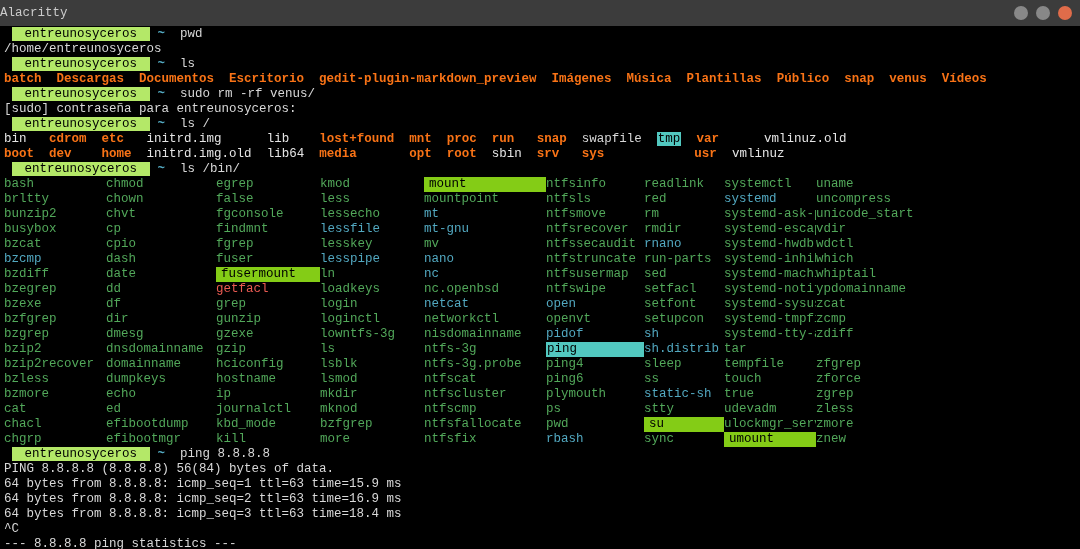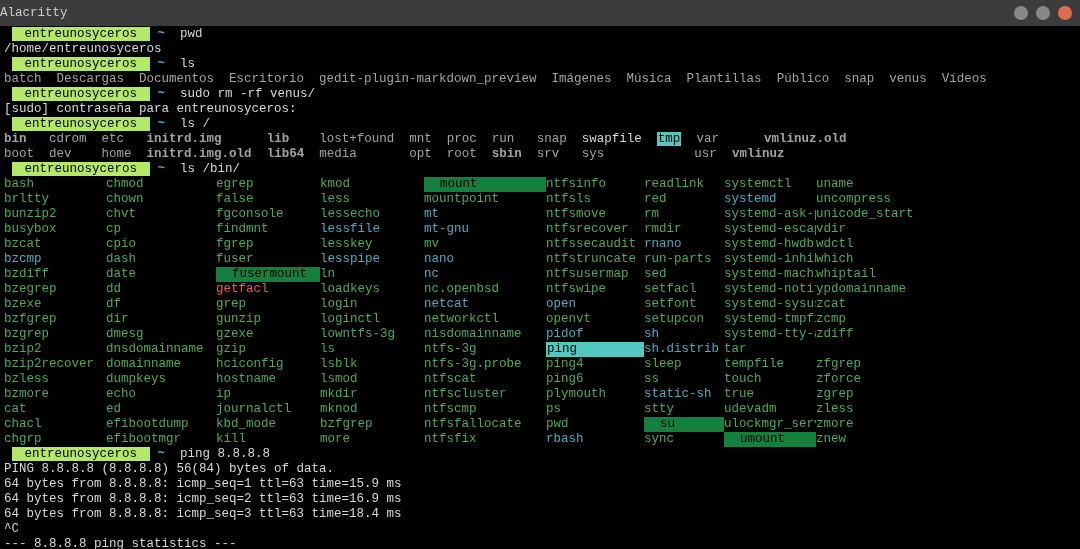--- a/index.html
+++ b/index.html
@@ -7,26 +7,26 @@
     .title{background:#3c3c3c;height:26px;display:flex;align-items:center;color:#ccc;position:relative}
     .wbtns{position:absolute;right:8px;display:flex;gap:8px}
     .wbtn{width:14px;height:14px;border-radius:50%;background:#666}
     .wbtn.min{background:#888}.wbtn.max{background:#888}.wbtn.cls{background:#e06c4a}
     .term{background:#000;color:#ccc;padding:1px 4px;line-height:15px;height:523px;overflow:hidden}
     .ln{white-space:pre}
     .u{background:#b4e868;color:#000;padding:0 13px}
     .t{color:#52a8c0;font-weight:bold}
     .w{color:#d8d8d8}
     .link{color:#52a8c0}
-    .blue{color:#a3a3a3;font-weight:normal}
-    .cyan{color:#a3a3a3;font-weight:bold}
+    .blue{color:#f97316;font-weight:bold}
+    .cyan{color:#e5e5e5;font-weight:normal}
     .green{color:#52a85a}
     .red{color:#ea5a52}
     .bgcy{background:#52c8c0;color:#000;padding:0 1px}
-    .bgred{background:#15803d;color:#000;padding:0 16px}
+    .bgred{background:#84cc16;color:#000;padding:0 5px}
     .grid{display:grid;grid-template-columns:102px 110px 104px 104px 122px 98px 80px 92px 228px 1fr;line-height:15px}
     .grid span{white-space:nowrap;overflow:hidden}
   </style>
 </head>
 <body>
 
 <div class="title">
   <span>Alacritty</span>
   <div class="wbtns">
     <div class="wbtn min"></div>

